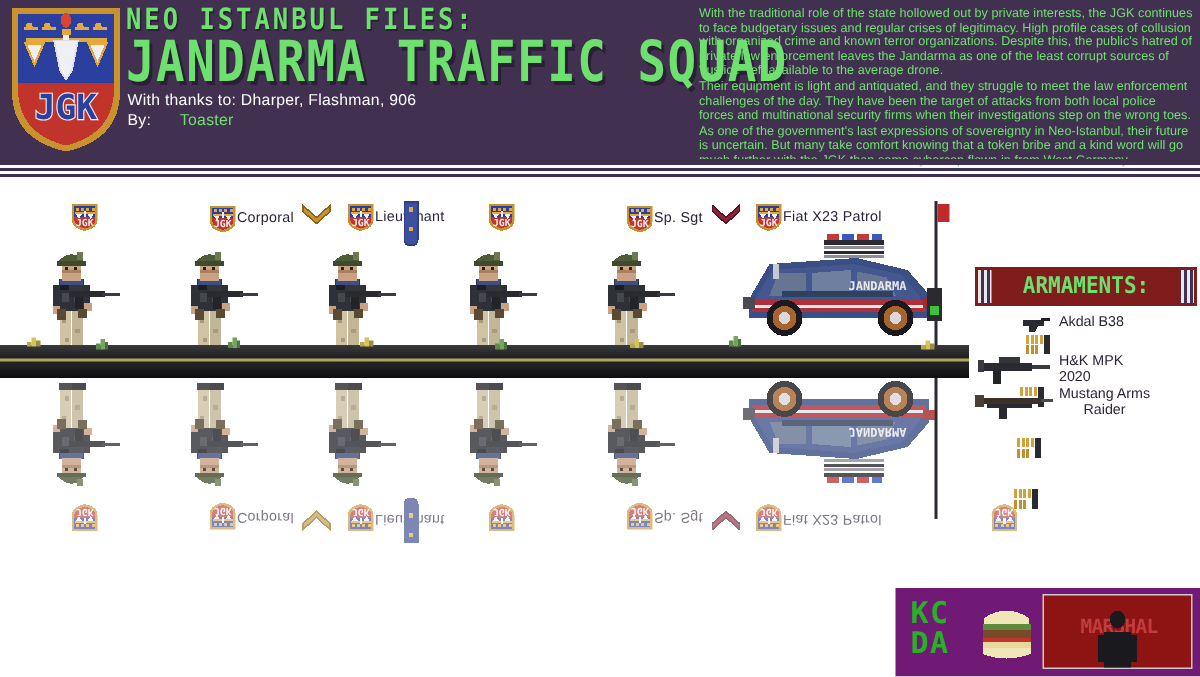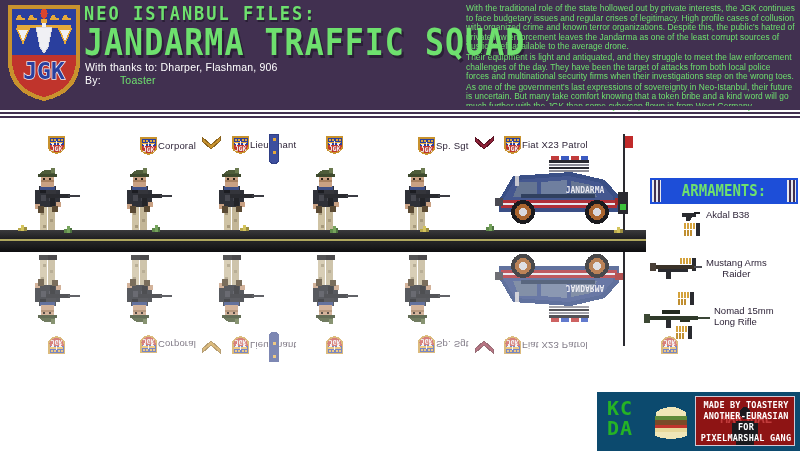--- a/index.html
+++ b/index.html
@@ -79,36 +79,36 @@
   
   .reflect { transform: scaleY(-1); opacity:.62; }
   .reflect-strong { transform: scaleY(-1); opacity:.8; }
 
   
   .sprite { display:block; }
 
   
   .arms { position:absolute; left:650px; top:178px; width:148px; }
   .arms-hdr {
-    position:relative; height:26px; background:#1d4ed8;
+    position:relative; height:26px; background:#7f1d1d;
     display:flex; align-items:center; justify-content:center;
   }
   .arms-hdr .bars { position:absolute; top:2px; bottom:2px; width:9px;
      background:repeating-linear-gradient(90deg,#e8e8ee 0 2px,#413050 2px 4px); }
   .arms-hdr .bars.l { left:2px; }
   .arms-hdr .bars.r { right:2px; }
   .arms-title {
     font-family:"DejaVu Sans Mono", monospace; font-size:14px; font-weight:bold;
     color:#6ee06e; letter-spacing:0px; transform:scaleY(1.1);
   }
   .arm-row { position:absolute; display:flex; align-items:flex-start; }
   .arm-label { font-size:9.5px; line-height:10.5px; color:#2e2438; white-space:pre-line; }
 
   
-  .footer { position:absolute; left:597px; top:392px; width:203px; height:59px; background:#0c4a6e; }
+  .footer { position:absolute; left:597px; top:392px; width:203px; height:59px; background:#701a75; }
   .kcda { position:absolute; left:10px; top:6px; }
   .kcda div {
     font-family:"DejaVu Sans Mono", monospace; font-weight:bold;
     font-size:20px; line-height:20px; color:#25b325; letter-spacing:1px;
   }
   .burger { position:absolute; left:56px; top:10px; }
   .credit-box { position:absolute; left:98px; top:4px; width:100px; height:50px;
      background:#8e1414; border:1px solid #cfc9d6; overflow:hidden; }
   .credit-wm { position:absolute; left:-2px; top:14px; width:104px; text-align:center;
      font-family:"DejaVu Sans Mono", monospace; font-weight:bold; font-size:13px;
@@ -562,42 +562,42 @@
     <div class="arm-row" style="left:30px; top:32px;justify-content:flex-end;">
       <svg width="22" height="13" viewBox="0 0 22 13" shape-rendering="crispEdges" style="margin-top:0px;">
           <use href="#w-pistol"></use>
         </svg>
       <span class="arm-label" style="margin-left:4px;">Akdal B38</span>
     </div>
     <svg width="17" height="14" style="position:absolute;left:34px;top:45px;" shape-rendering="crispEdges">
         <use href="#ammo"></use>
       </svg>
 
+    <div class="arm-row" style="left:2px; top:58px;">
+      <svg width="50" height="21" viewBox="0 0 50 21" shape-rendering="crispEdges">
+          <use href="#w-smg"></use>
+        </svg>
+      <span class="arm-label" style="margin-left:4px;">H&amp;K MPK
+2020</span>
+    </div>
     <svg width="17" height="14" style="position:absolute;left:30px;top:80px;" shape-rendering="crispEdges">
         <use href="#ammo"></use>
       </svg>
 
     <div class="arm-row" style="left:0px; top:80px;text-align:center;">
       <svg width="54" height="22" viewBox="0 0 54 22" shape-rendering="crispEdges">
           <use href="#w-shotgun"></use>
         </svg>
       <span class="arm-label" style="margin-left:2px;">Mustang Arms
 Raider</span>
     </div>
     <svg width="17" height="14" style="position:absolute;left:28px;top:114px;" shape-rendering="crispEdges">
         <use href="#ammo"></use>
       </svg>
 
-    <div class="arm-row" style="left:-6px; top:128px;">
-      <svg width="68" height="23" viewBox="0 0 68 23" shape-rendering="crispEdges">
-          <use href="#w-sniper"></use>
-        </svg>
-      <span class="arm-label" style="margin-left:2px;">Nomad 15mm
-Long Rifle</span>
-    </div>
     <svg width="17" height="14" style="position:absolute;left:26px;top:148px;" shape-rendering="crispEdges">
         <use href="#ammo"></use>
       </svg>
   </div>
 
 </div>
 
 <div class="footer">
 
   <div class="kcda">
@@ -615,20 +615,14 @@
   </svg>
 
   <div class="credit-box">
     <div class="credit-wm">MARSHAL</div>
     <svg class="silhouette" viewBox="0 0 30 42" shape-rendering="crispEdges">
       <ellipse cx="15" cy="8" rx="5" ry="6" fill="#1a1a1e"></ellipse>
       <path d="M6 16 h18 v26 h-18 Z" fill="#1a1a1e"></path>
       <path d="M2 18 h6 v18 h-6 Z" fill="#1a1a1e"></path>
       <path d="M22 18 h6 v18 h-6 Z" fill="#1a1a1e"></path>
     </svg>
-    <div class="credit-lines">
-      <div>MADE BY TOASTERY</div>
-      <div>ANOTHER-EURASIAN</div>
-      <div>FOR</div>
-      <div>PIXELMARSHAL GANG</div>
-    </div>
   </div>
 </div>
 
 </body></html>

